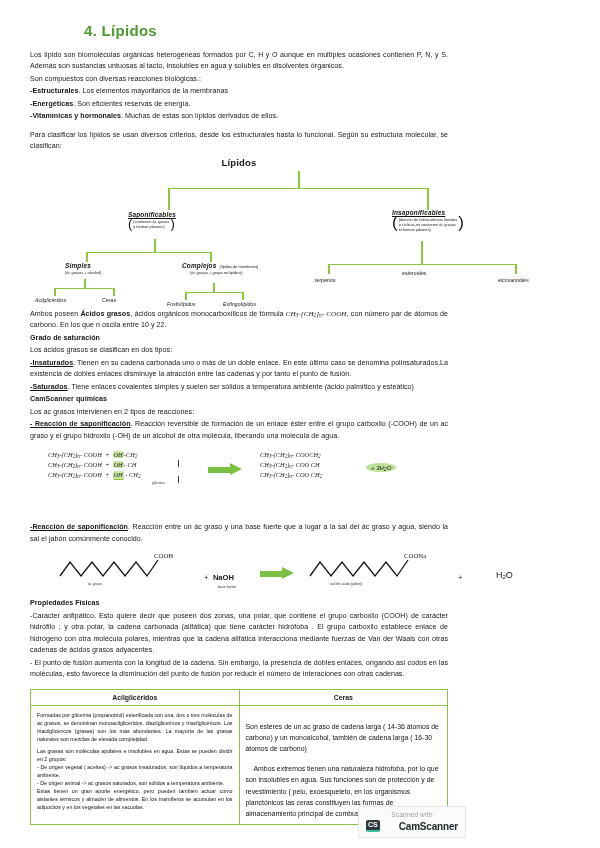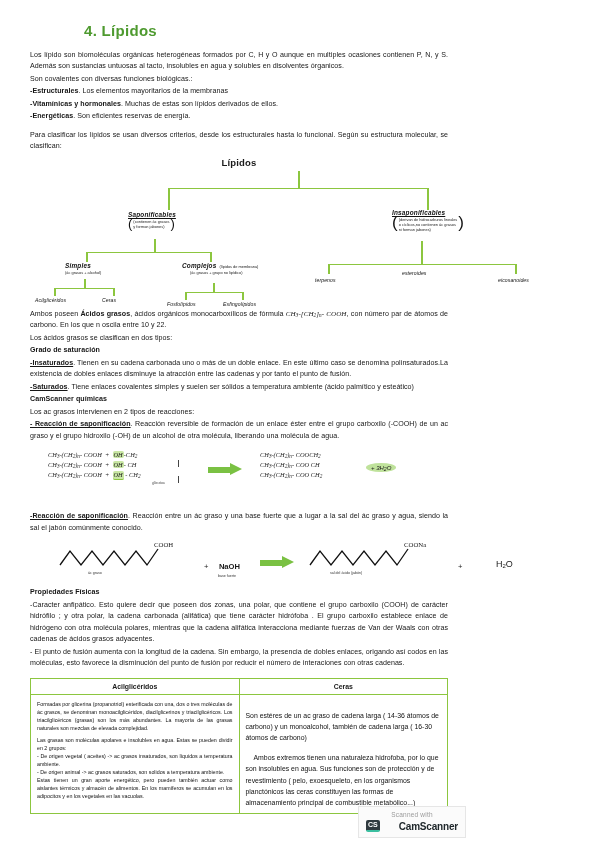--- a/index.html
+++ b/index.html
@@ -124,24 +124,24 @@
   .wm .nm2 { font-size:10px; font-weight:bold; color:#20282c; letter-spacing:-.2px;padding-left:16px; }
 </style>
 </head>
 <body>
 
 <div class="page">
 
   <h1 class="h1">4. Lípidos</h1>
 
   <p class="t">Los lípido son biomoléculas orgánicas heterogéneas formados por C, H y O aunque  en multiples ocasiones contienen P, N, y S. Además son sustancias untuosas al tacto, insolubles en agua y solubles en disolventes órganicos.</p>
-  <p class="t">Son covalentes con diversas funciones biológicas.:</p>
+  <p class="t">Son compuestos con diversas reacciones biológicas.:</p>
   <p class="t"><b>-Estructurales</b><span>. Los elementos mayoritarios de la membranas</span></p>
+  <p class="t"><b>-Energéticas</b><span>. Son eficientes reservas de energía.</span></p>
   <p class="t"><b>-Vitamínicas y hormonales</b><span>. Muchas de estas son lípidos derivados de ellos.</span></p>
-  <p class="t"><b>-Energéticas</b><span>. Son eficientes reservas de energía.</span></p>
   <div class="gap"></div>
   <p class="t">Para clasificar los lípidos se usan diversos criterios, desde los estructurales hasta lo funcional. Según su estructura molecular, se clasifican:</p>
 
   <div class="tree">
 
     <div class="tree-title">Lípidos</div>
 
     <div class="ln lnv" style="left:268px; top:14px; height:18px;"></div>
 
     <div class="ln lnh" style="left:138px; top:31px; width:260px;"></div>
@@ -209,22 +209,22 @@
     <div class="ln lnv" style="left:485px; top:107px; height:10px;"></div>
     <div class="leaf" style="left:285px; top:120px;">terpenos</div>
     <div class="leaf" style="left:372px; top:113px;">esteroides</div>
     <div class="leaf" style="left:468px; top:120px;">eicosanoides</div>
   </div>
 
 
   <p class="t">
     <span>Ambos poseen </span><b>Ácidos grasos</b><span>, ácidos orgánicos monocarboxílicos de  fórmula </span><span style="font-family:'Liberation Serif',serif;font-style:italic">CH<sub>3</sub>-[CH<sub>2</sub>]<sub>n</sub>- COOH</span><span>, con número par de átomos de carbono. En los que n oscila entre 10 y  22.</span>
   </p>
+  <p class="t"><b>Grado de saturación</b></p>
   <p class="t">Los ácidos grasos se clasifican en dos tipos:</p>
-  <p class="t"><b>Grado de saturación</b></p>
   <p class="t"><u class="bu">-Insaturados</u><span>. Tienen en su cadena carbonada uno o más de un doble enlace. En este último caso se denomina polinsaturados.La  existencia de dobles enlaces disminuye la atracción entre las cadenas y por tanto el punto de fusión.</span></p>
   <p class="t"><u class="bu">-Saturados</u><span>. Tiene enlaces covalentes simples y suelen ser sólidos a  temperatura ambiente (ácido palmítico y esteático)</span></p>
   <p class="t"><b>CamScanner químicas</b></p>
   <p class="t">Los ac grasos intervienen en 2 tipos de reacciones:</p>
   <p class="t"><u class="bu">- Reacción de saponificación</u><span>. Reacción reversible de  formación de un enlace éster entre el grupo carboxilo (-COOH) de un ac graso y el grupo hidroxilo (-OH) de un alcohol de otra molécula, liberando una molécula de agua.</span></p>
 
   <div class="rx">
     <div class="rxcol" style="left:0; top:2px;">
       <div class="rxline">CH<sub>3</sub>-(CH<sub>2</sub>)<sub>n</sub>- COOH&nbsp; + &nbsp;<span class="hl">OH</span>-CH<sub>2</sub></div>
       <div class="rxline">CH<sub>3</sub>-(CH<sub>2</sub>)<sub>n</sub>- COOH&nbsp; + &nbsp;<span class="hl">OH</span>- CH</div>
@@ -243,34 +243,34 @@
     <div class="rxcol" style="left:212px; top:2px;">
       <div class="rxline">CH<sub>3</sub>-(CH<sub>2</sub>)<sub>n</sub>- COOCH<sub>2</sub></div>
       <div class="rxline">CH<sub>3</sub>-(CH<sub>2</sub>)<sub>n</sub>- COO CH</div>
       <div class="rxline">CH<sub>3</sub>-(CH<sub>2</sub>)<sub>n</sub>- COO CH<sub>2</sub></div>
     </div>
     <div style="position:absolute; left:318px; top:15px;">
       <span class="hlround">+ 3H<sub>2</sub>O</span>
     </div>
   </div>
 
-  <p class="t" style="margin-top:9px;"><u class="bu">-Reacción de saponificación</u><span>. Reacción entre un ác graso y una base fuerte que a lugar a la sal del ác graso y agua, siendo la sal el jabón comúnmente conocido.</span></p>
+  <p class="t" style="margin-top:20px;"><u class="bu">-Reacción de saponificación</u><span>. Reacción entre un ác graso y una base fuerte que a lugar a la sal del ác graso y agua, siendo la sal el jabón comúnmente conocido.</span></p>
 
   <div class="sap">
     <div class="sapitem" style="left:0; top:4px;">
       <svg width="120" height="30" viewBox="0 0 120 30">
         <polyline points="2,22 12,8 23,22 34,8 45,22 56,8 67,22 78,8 89,22 100,6" fill="none" stroke="#111" stroke-width="1.3"></polyline>
       </svg>
       <span class="cap" style="position:absolute; left:96px; top:-2px;">COOH</span>
       <span class="minilab" style="position:absolute; left:30px; top:28px;">ác graso</span>
     </div>
 
     <div class="sapitem" style="left:146px; top:16px;">
       <span class="capw">+</span>
-      <span class="capw" style="font-weight:bold; margin-left:6px;">NaOH</span>
+      <span class="capw" style="font-weight:bold; margin-left:0;">NaOH</span>
       <div class="minilab" style="margin-left:14px; margin-top:1px;">base fuerte</div>
     </div>
 
     <div class="arrow" style="left:202px; top:18px;">
       <div class="shaft"></div>
         <div class="head"></div>
     </div>
 
     <div class="sapitem" style="left:250px; top:4px;">
       <svg width="118" height="30" viewBox="0 0 118 30">

